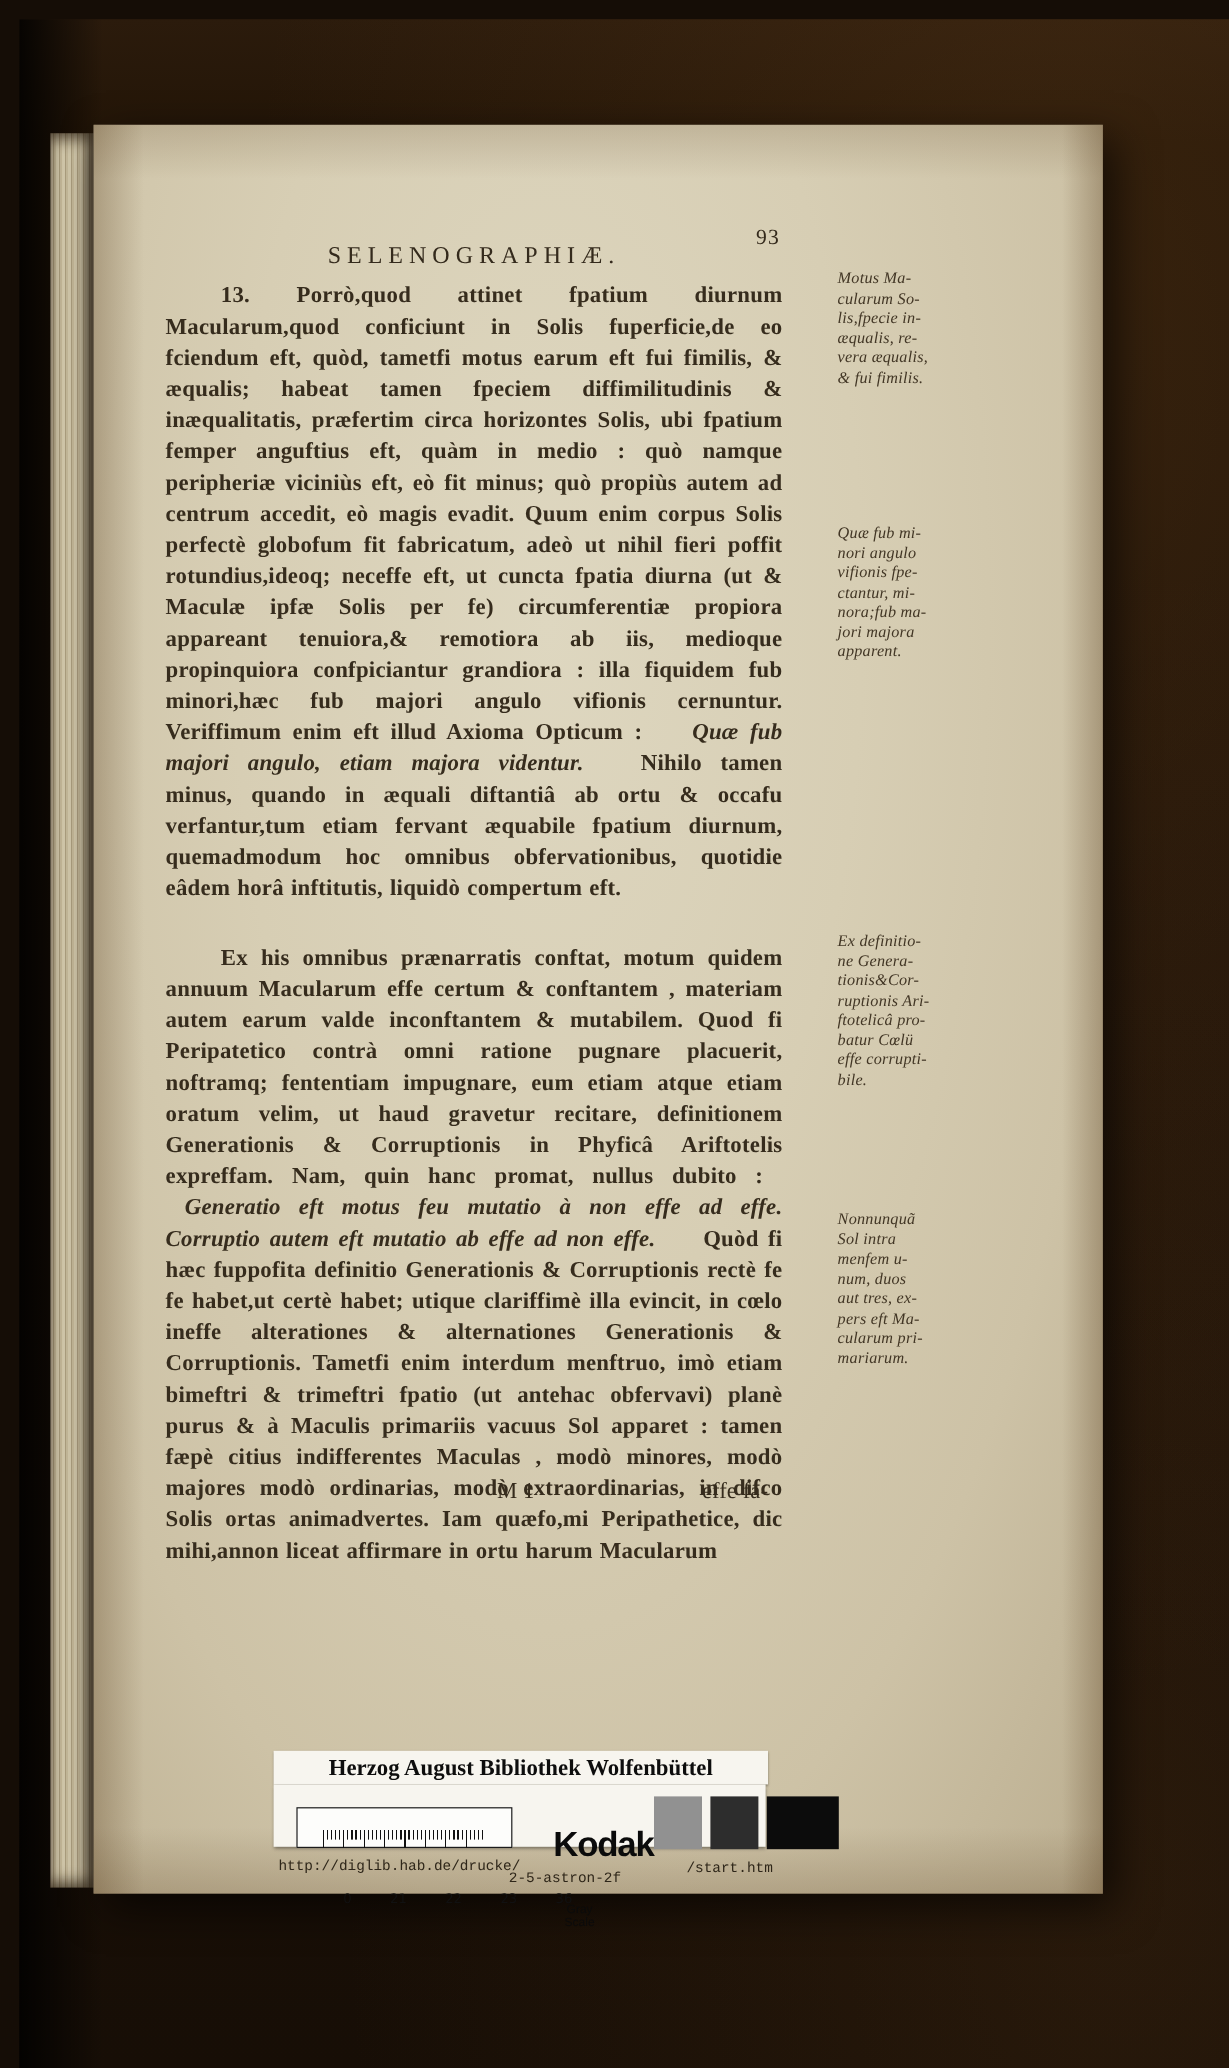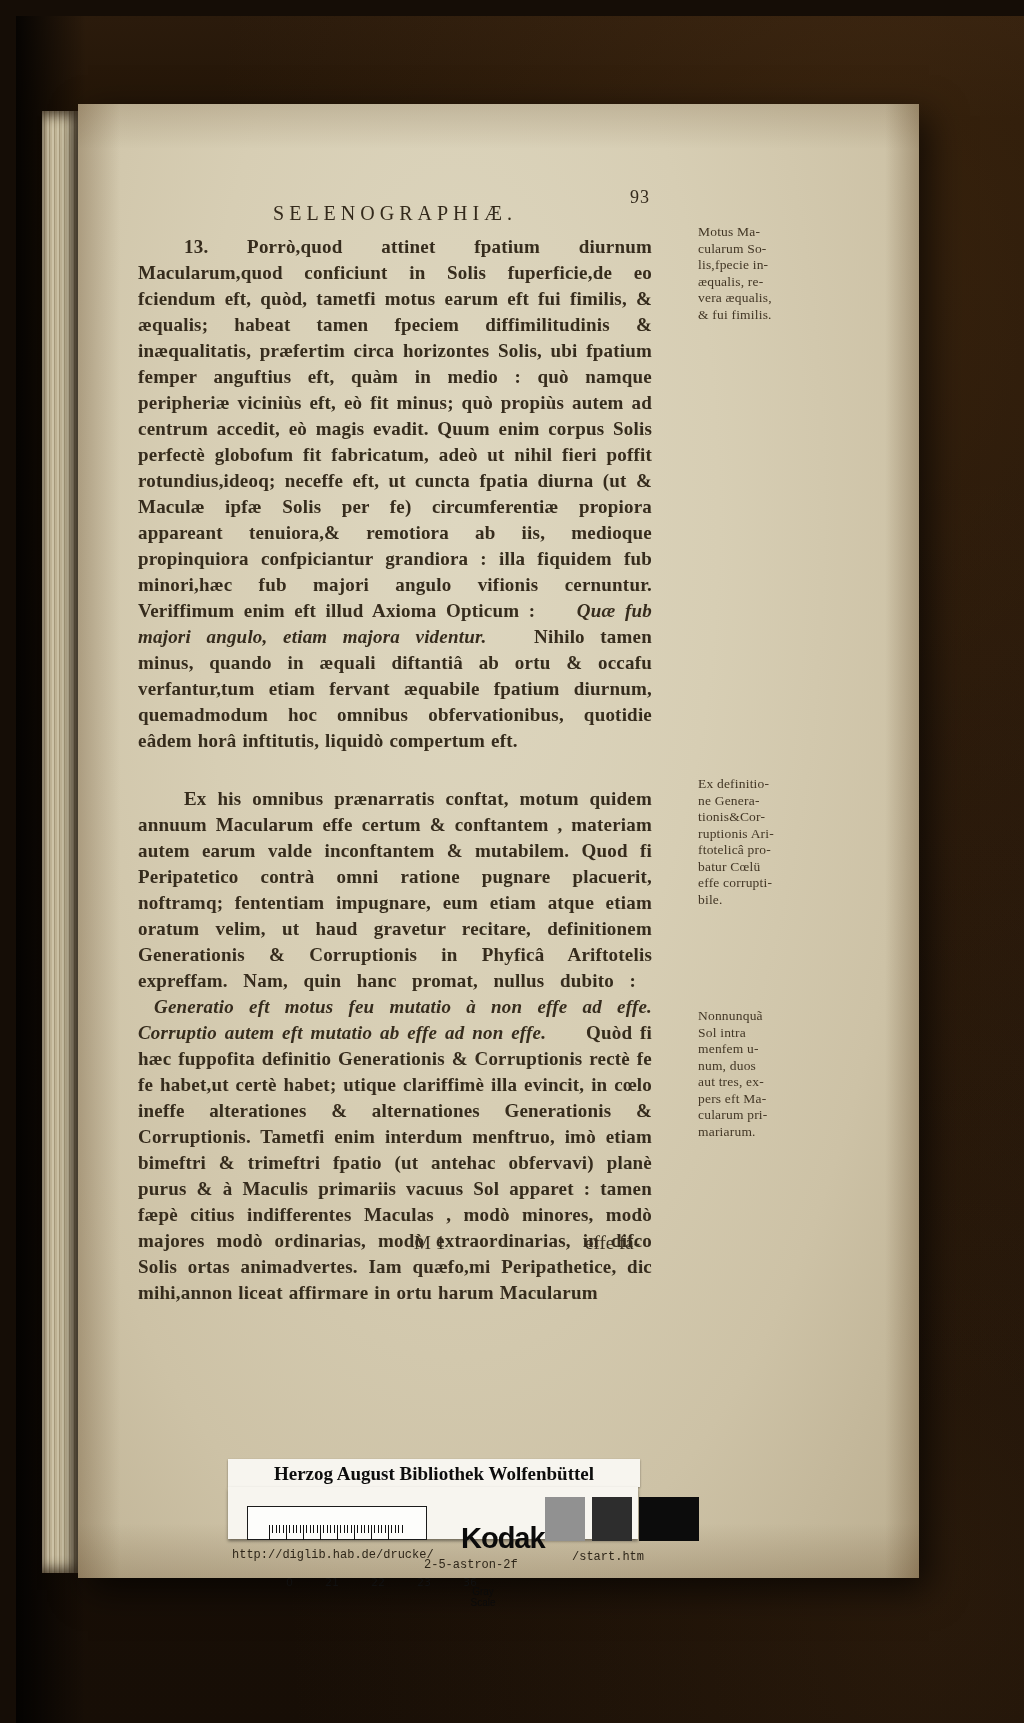--- a/index.html
+++ b/index.html
@@ -46,21 +46,21 @@
   .page-number { position:absolute; right:18px; top:1px; font-size:18px; letter-spacing:1px; }
   .body-text {
     position:absolute; left:28px; top:98px; width:578px;
     font-size:19px; line-height:26px; text-align:justify;
     color:#362c1d; word-spacing:1px; letter-spacing:.2px;font-weight:bold;
   }
   .para { text-indent:30px; }
   .it { font-style:italic; }
   .note {
     position:absolute; left:604px; width:145px;
-    font-size:13.5px; line-height:16.5px;
+    font-style:italic; font-size:13.5px; line-height:16.5px;
     color:#423625; white-space:pre-line; letter-spacing:.2px;
   }
   .note-1 { top:104px; }
   .note-2 { top:316px; }
   .note-3 { top:656px; }
   .note-4 { top:888px; }
   .sig-line { position:absolute; left:28px; top:1096px; width:578px; height:26px; font-size:19px; color:#362c1d; }
   .signature { position:absolute; left:56%; transform:translateX(-50%); }
   .catchword { position:absolute; right:28px; }
 
@@ -116,20 +116,27 @@
       <p class="para"><span>13. Porrò,quod attinet fpatium diurnum Macularum,quod conficiunt in Solis fuperficie,de eo fciendum eft, quòd, tametfi motus earum eft fui fimilis, &amp; æqualis; habeat tamen fpeciem diffimilitudinis &amp; inæqualitatis, præfertim circa horizontes Solis, ubi fpatium femper anguftius eft, quàm in medio : quò namque peripheriæ viciniùs eft, eò fit minus; quò propiùs autem ad centrum accedit, eò magis evadit. Quum enim corpus Solis perfectè globofum fit fabricatum, adeò ut nihil fieri poffit rotundius,ideoq; neceffe eft, ut cuncta fpatia diurna (ut &amp; Maculæ ipfæ Solis per fe) circumferentiæ propiora appareant tenuiora,&amp; remotiora ab iis, medioque propinquiora confpiciantur grandiora : illa fiquidem fub minori,hæc fub majori angulo vifionis cernuntur.  Veriffimum enim eft illud Axioma Opticum : </span><span class="it">Quæ fub majori angulo, etiam majora videntur.</span><span> Nihilo tamen minus, quando in æquali diftantiâ ab ortu &amp; occafu verfantur,tum etiam fervant æquabile fpatium diurnum, quemadmodum hoc omnibus obfervationibus, quotidie eâdem horâ inftitutis, liquidò compertum eft.</span></p>
       <p class="para"><span>Ex his omnibus prænarratis conftat, motum quidem annuum Macularum effe certum &amp; conftantem , materiam autem earum valde inconftantem &amp; mutabilem.  Quod fi Peripatetico contrà omni ratione pugnare placuerit, noftramq; fententiam impugnare, eum etiam atque etiam oratum velim, ut haud gravetur recitare, definitionem Generationis &amp; Corruptionis in Phyficâ Ariftotelis expreffam. Nam, quin hanc promat, nullus dubito : </span><span class="it">Generatio eft motus feu mutatio à non effe ad effe. Corruptio autem eft mutatio ab effe ad non effe.</span><span>  Quòd fi hæc fuppofita definitio Generationis &amp; Corruptionis rectè fe fe habet,ut certè habet; utique clariffimè illa evincit, in cœlo ineffe alterationes &amp; alternationes Generationis &amp; Corruptionis.  Tametfi enim interdum menftruo, imò etiam bimeftri &amp; trimeftri fpatio (ut antehac obfervavi) planè purus &amp; à Maculis primariis vacuus Sol apparet : tamen fæpè citius indifferentes Maculas , modò minores, modò majores modò ordinarias, modò extraordinarias, in difco Solis ortas animadvertes. Iam quæfo,mi Peripathetice, dic mihi,annon liceat affirmare in ortu harum Macularum</span></p>
     </div>
 
     <div class="note note-1">Motus Ma-
 cularum So-
 lis,fpecie in-
 æqualis, re-
 vera æqualis,
 &amp; fui fimilis.</div>
+    <div class="note note-2">Quæ fub mi-
+nori angulo
+vifionis fpe-
+ctantur, mi-
+nora;fub ma-
+jori majora
+apparent.</div>
     <div class="note note-4">Nonnunquã
 Sol intra
 menfem u-
 num, duos
 aut tres, ex-
 pers eft Ma-
 cularum pri-
 mariarum.</div>
     <div class="note note-3">Ex definitio-
 ne Genera-

